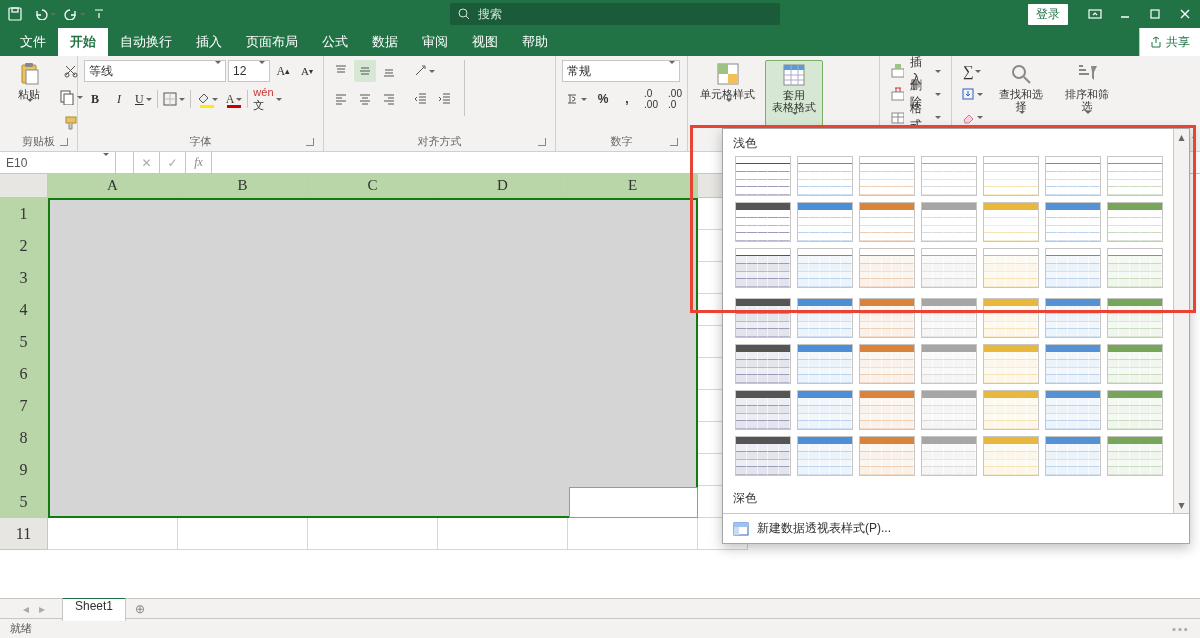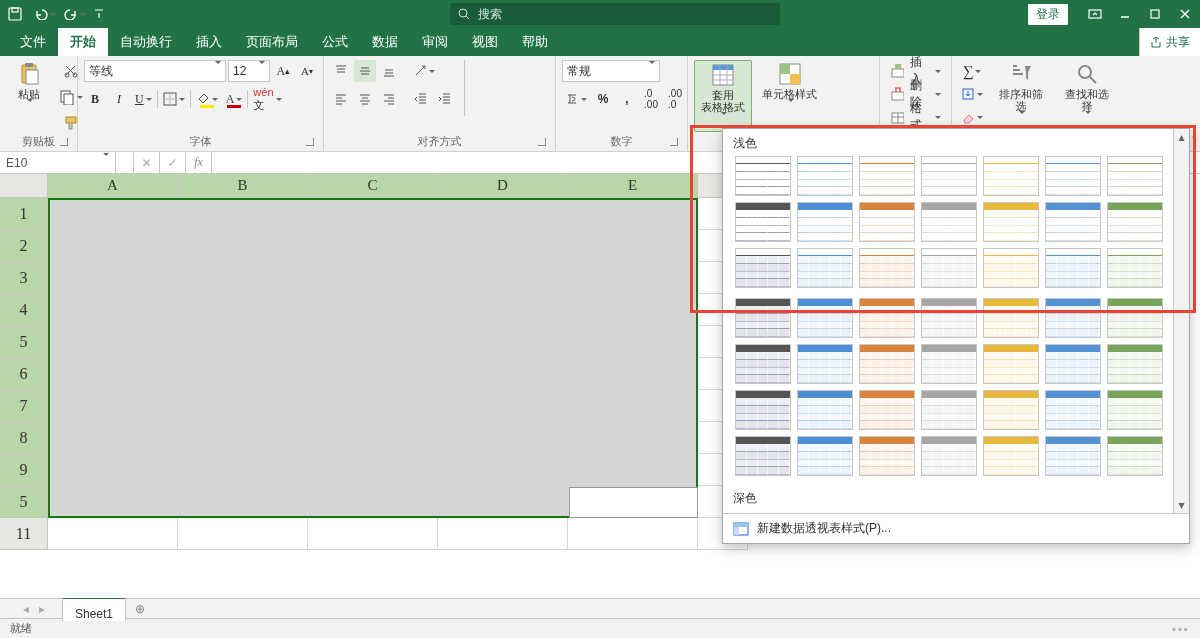--- a/index.html
+++ b/index.html
@@ -65,21 +65,21 @@
   .rh.idle{background:#e8e6e3}
   .cells{position:absolute;left:48px;top:24px}
   .cellrow{display:flex}
   .cell{width:130px;height:32px;border-right:1px solid #d6d6d6;border-bottom:1px solid #d6d6d6;background:#d5d5d5}
   .cell.idle{background:#fff}
   .selection{position:absolute;border:2px solid var(--sel-bdr);pointer-events:none}
   .active-cell{position:absolute;background:#fff;border:1px solid #999;pointer-events:none}
   
   .sheettabs{height:20px;border-top:1px solid var(--bdr);background:#f3f2f1;display:flex;align-items:center;padding-left:18px;font-size:12px}
   .navarr{width:16px;color:#aaa;text-align:center}
-  .stab{padding:0 12px;height:24px;display:flex;align-items:flex-end;background:#fff;border:1px solid var(--bdr);border-bottom:none;border-top:2px solid var(--green)}
+  .stab{padding:0 12px;height:24px;display:flex;align-items:flex-start;background:#fff;border:1px solid var(--bdr);border-bottom:none;border-top:2px solid var(--green)}
   .addsheet{width:20px;height:20px;display:flex;align-items:center;justify-content:center;color:#888;margin-left:4px}
   
   .status{height:20px;background:#f3f2f1;border-top:1px solid var(--bdr);display:flex;align-items:center;padding:0 10px;font-size:11px;color:#555}
   
   .gallery{position:absolute;right:10px;top:128px;width:468px;background:#fff;border:1px solid #a7a6a5;box-shadow:0 4px 12px rgba(0,0,0,.25);z-index:10}
   .gal-scroll{max-height:438px;overflow:hidden;position:relative;padding-bottom:4px}
   .gal-section{padding:6px 10px 2px;font-size:12px;color:#333}
   .gal-grid{display:flex;flex-wrap:wrap;gap:6px;padding:2px 12px 8px}
   .swatch{width:56px;height:40px;border:1px solid #c8c6c4;background:#fff;display:flex;flex-direction:column;cursor:pointer}
   .sw-h{height:7px}
@@ -334,21 +334,21 @@
       <div style="width:1px;height:56px;background:var(--bdr);margin:0 4px"></div>
     </div>
     <div class="group-label">
         <span>对齐方式</span>
         <span class="dlg-launch"></span>
       </div>
   </div>
 
   <div class="group" style="width:132px">
     <div class="group-body" style="flex-direction:column;gap:6px">
-      <div class="combo" style="width:98px">
+      <div class="combo" style="width:118px">
           <span>常规</span>
           <span class="drop"></span>
         </div>
       <div class="row">
         <div class="ib drop">
             <svg width="14" height="14">
               <path d="M3 3 L11 3 M3 11 L11 11 M5 3 L5 11 M7 5 Q10 5 10 7 Q10 9 7 9" stroke="#555" fill="none"></path>
             </svg>
           </div>
         <div class="ib">
@@ -362,37 +362,37 @@
       </div>
     </div>
     <div class="group-label">
         <span>数字</span>
         <span class="dlg-launch"></span>
       </div>
   </div>
 
   <div class="group" style="width:192px">
     <div class="group-body">
+      <div class="bigbtn">
+        <svg class="icon24">
+            <rect x="2" y="2" width="20" height="20" fill="#fff" stroke="#888"></rect>
+            <rect x="2" y="2" width="10" height="10" fill="#9dc284"></rect>
+            <rect x="12" y="12" width="10" height="10" fill="#f2c057"></rect>
+          </svg>
+        <span class="biglbl">单元格样式</span>
+          <span class="drop"></span>
+      </div>
       <div class="bigbtn active">
         <svg class="icon24">
             <rect x="2" y="2" width="20" height="20" fill="#fff" stroke="#888"></rect>
             <rect x="2" y="2" width="20" height="5" fill="#5b9bd5"></rect>
             <path d="M2 12 L22 12 M2 17 L22 17 M9 2 L9 22 M16 2 L16 22" stroke="#aac"></path>
           </svg>
         <span class="biglbl" style="white-space:pre">套用
 表格格式</span>
-          <span class="drop"></span>
-      </div>
-      <div class="bigbtn">
-        <svg class="icon24">
-            <rect x="2" y="2" width="20" height="20" fill="#fff" stroke="#888"></rect>
-            <rect x="2" y="2" width="10" height="10" fill="#9dc284"></rect>
-            <rect x="12" y="12" width="10" height="10" fill="#f2c057"></rect>
-          </svg>
-        <span class="biglbl">单元格样式</span>
           <span class="drop"></span>
       </div>
     </div>
     <div class="group-label">
         <span>样式</span>
       </div>
   </div>
 
   <div class="group" style="width:72px">
     <div class="group-body">
@@ -438,32 +438,32 @@
             </svg>
           </div>
         <div class="ib drop">
             <svg width="14" height="14">
               <path d="M3 10 L8 5 L12 9 L8 13 L4 13 Z" stroke="#c86" fill="#fce"></path>
             </svg>
           </div>
       </div>
       <div class="bigbtn">
         <svg class="icon24">
+            <circle cx="10" cy="10" r="6" stroke="#888" fill="none" stroke-width="2"></circle>
+            <path d="M15 15 L21 21" stroke="#888" stroke-width="2"></path>
+          </svg>
+        <span class="biglbl">查找和选择</span>
+          <span class="drop"></span>
+      </div>
+      <div class="bigbtn">
+        <svg class="icon24">
             <path d="M4 4 L8 4 M4 8 L11 8 M4 12 L14 12" stroke="#888" stroke-width="2"></path>
             <path d="M16 4 L22 4 L19 10 L19 18 L17 16 L17 10 Z" fill="#888"></path>
           </svg>
         <span class="biglbl">排序和筛选</span>
-          <span class="drop"></span>
-      </div>
-      <div class="bigbtn">
-        <svg class="icon24">
-            <circle cx="10" cy="10" r="6" stroke="#888" fill="none" stroke-width="2"></circle>
-            <path d="M15 15 L21 21" stroke="#888" stroke-width="2"></path>
-          </svg>
-        <span class="biglbl">查找和选择</span>
           <span class="drop"></span>
       </div>
     </div>
     <div class="group-label">
         <span>编辑</span>
       </div>
   </div>
 
   <div style="position:absolute;right:4px;bottom:2px;color:#888;cursor:pointer">ˆ</div>
 </div>

